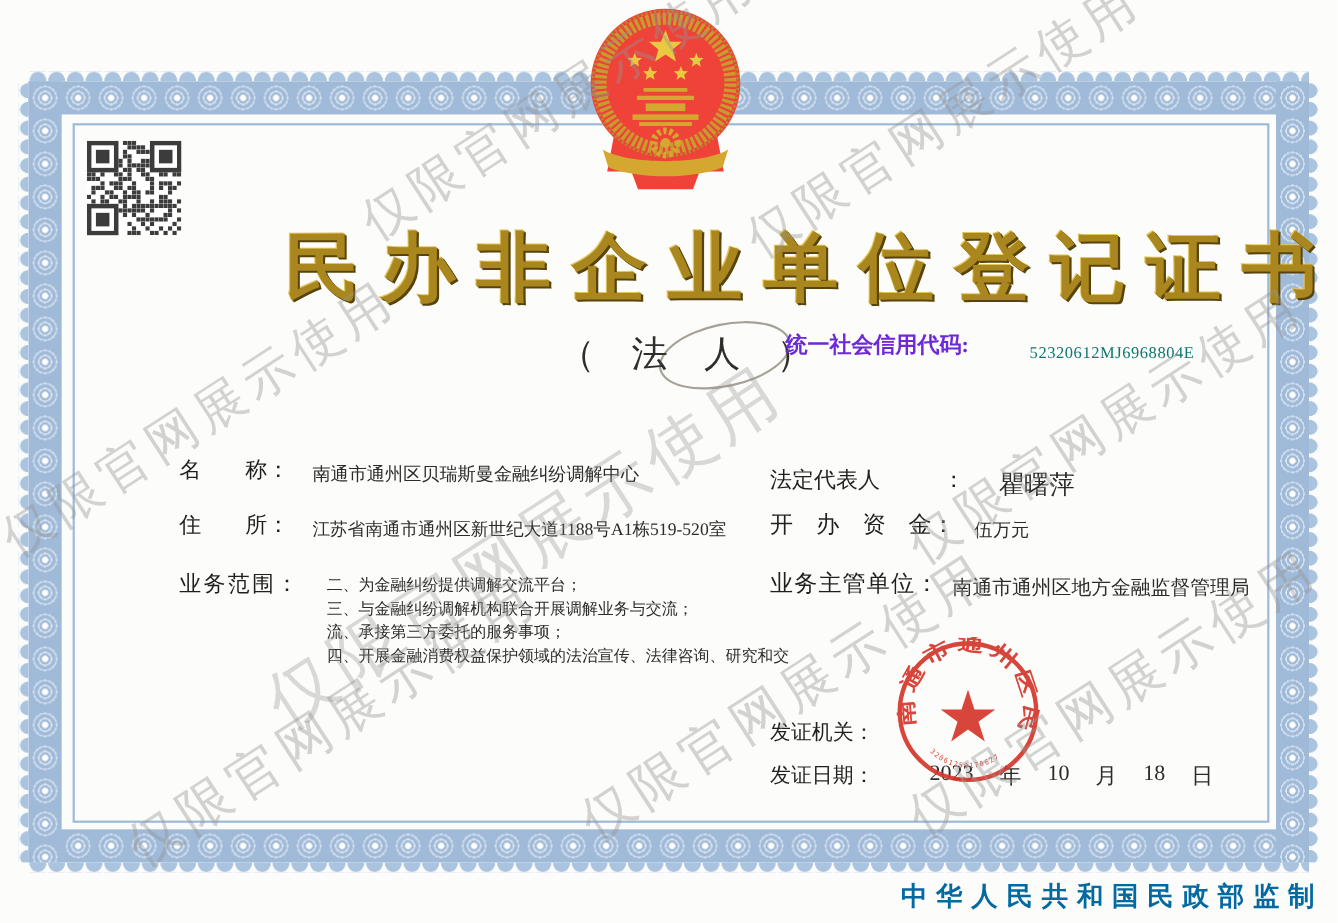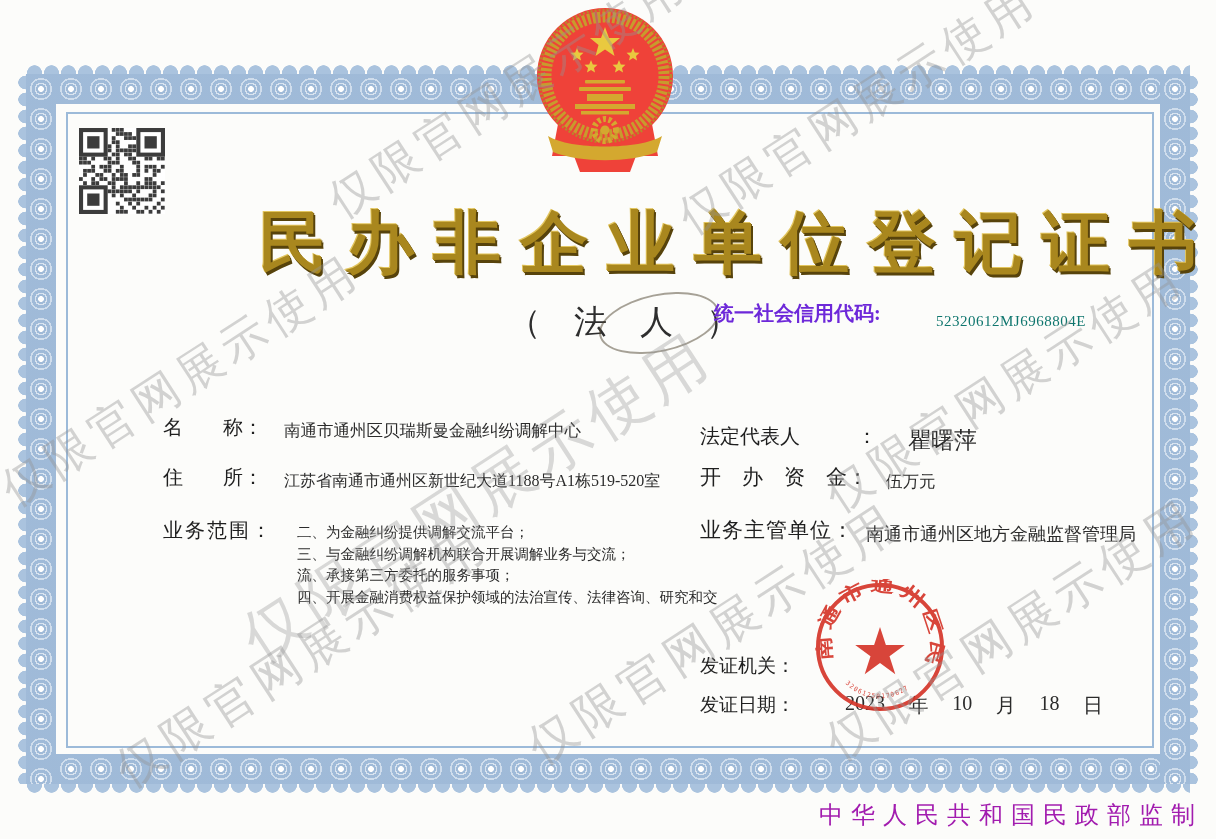--- a/index.html
+++ b/index.html
@@ -67,22 +67,22 @@
   .cap-val{left:886px;top:471px;font-size:16.5px;}
   .sup-lbl{left:700px;top:516px;font-size:21px;letter-spacing:1px;}
   .sup-val{left:866px;top:522px;font-size:18px;}
   .issuer-lbl{left:700px;top:653px;font-size:19px;}
   .date-lbl{left:700px;top:692px;font-size:19px;}
   .date-parts{position:absolute;left:845px;top:692px;width:258px;display:flex;justify-content:space-between;
     font-size:20px;color:#2b2b2b;z-index:4;}
   
   .seal{position:absolute;left:812px;top:579px;width:136px;height:136px;z-index:7;opacity:.92;}
   
-  .footer{position:absolute;right:13px;top:799px;font-size:24px;letter-spacing:8px;color:#a21caf;
-    font-weight:400;white-space:nowrap;z-index:4;}
+  .footer{position:absolute;right:13px;top:799px;font-size:24px;letter-spacing:8px;color:#0369a1;
+    font-weight:700;white-space:nowrap;z-index:4;}
   
   .wm{position:absolute;white-space:nowrap;color:rgba(148,148,148,.40);letter-spacing:6px;
     transform:rotate(-33deg);z-index:50;pointer-events:none;font-family:"Liberation Sans","DejaVu Sans",sans-serif;}
   .wm1{left:300px;top:62px;font-size:46px;}
   .wm2{left:650px;top:78px;font-size:46px;}
   .wm3{left:-27px;top:350px;font-size:46px;}
   .wm4{left:205px;top:455px;font-size:62px;color:rgba(148,148,148,.34);}
   .wm5{left:797px;top:356px;font-size:46px;}
   .wm6{left:86px;top:625px;font-size:48px;}
   .wm7{left:498px;top:602px;font-size:48px;}

